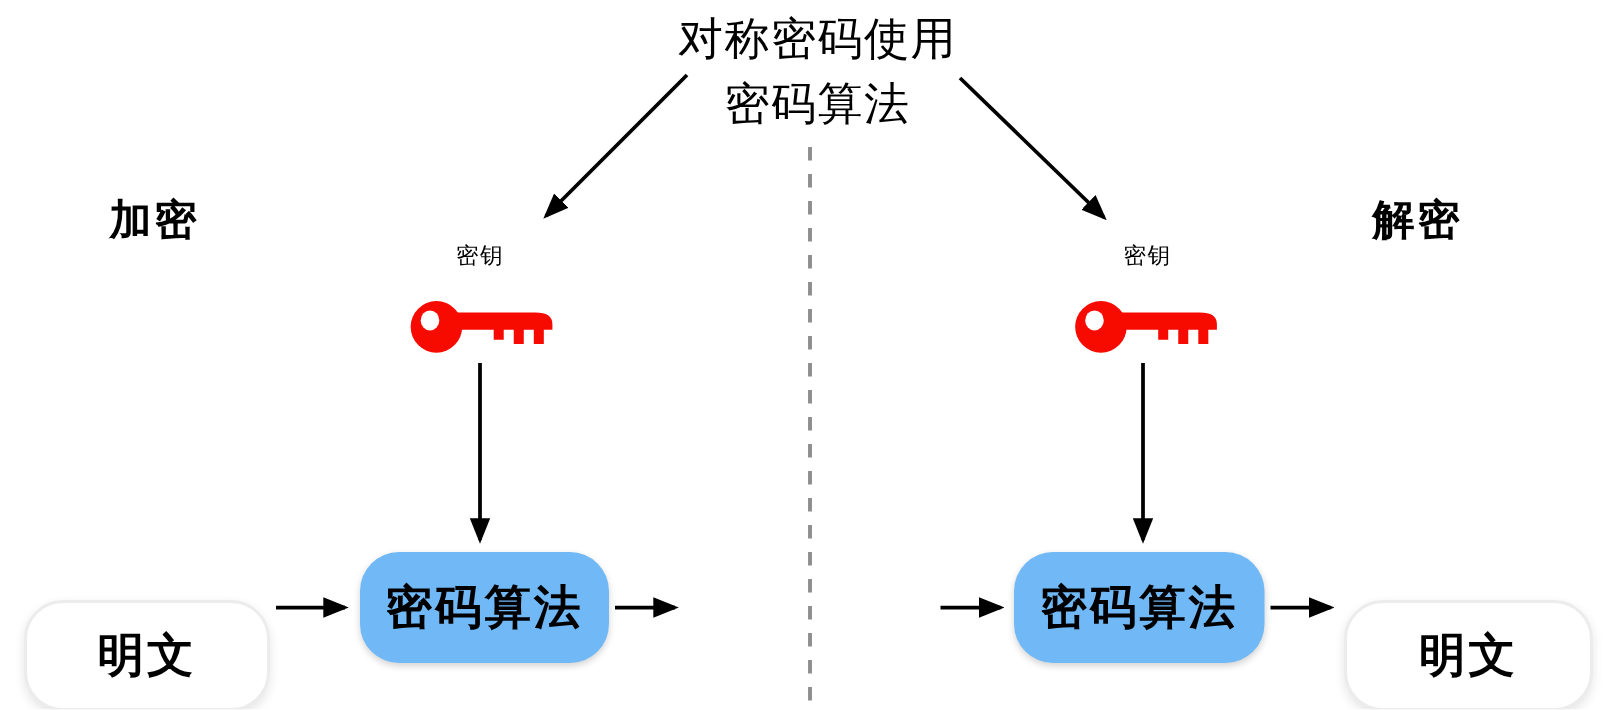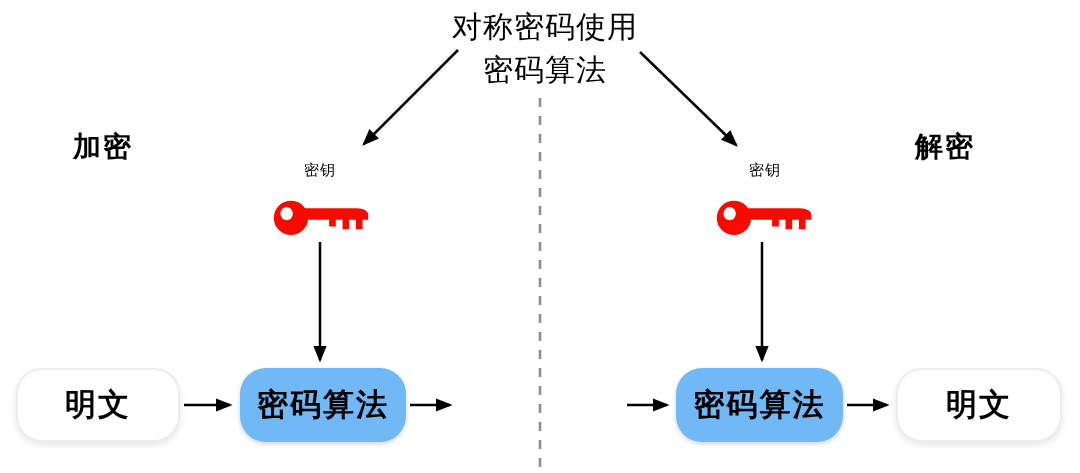--- a/index.html
+++ b/index.html
@@ -40,20 +40,21 @@
   .node{
     position:absolute;top:368px;height:74px;
     border-radius:26px;box-sizing:border-box;
     display:flex;align-items:center;justify-content:center;
     font-size:31px;font-weight:700;letter-spacing:2px;
   }
   .node.plain{
     background:var(--plain-fill,#FFFFFF);
     border:2px solid #ececec;
     box-shadow:0 3px 7px rgba(0,0,0,0.10);
+    margin-top:32px;
   }
   .node.algo{
     background:var(--algorithm-fill,#70B9F6);
     box-shadow:0 2px 5px rgba(0,0,0,0.18);
   }
   .node.cipher{
     background:var(--cipher-fill,#F1A87B);
     box-shadow:0 2px 5px rgba(0,0,0,0.18);
   }
   

